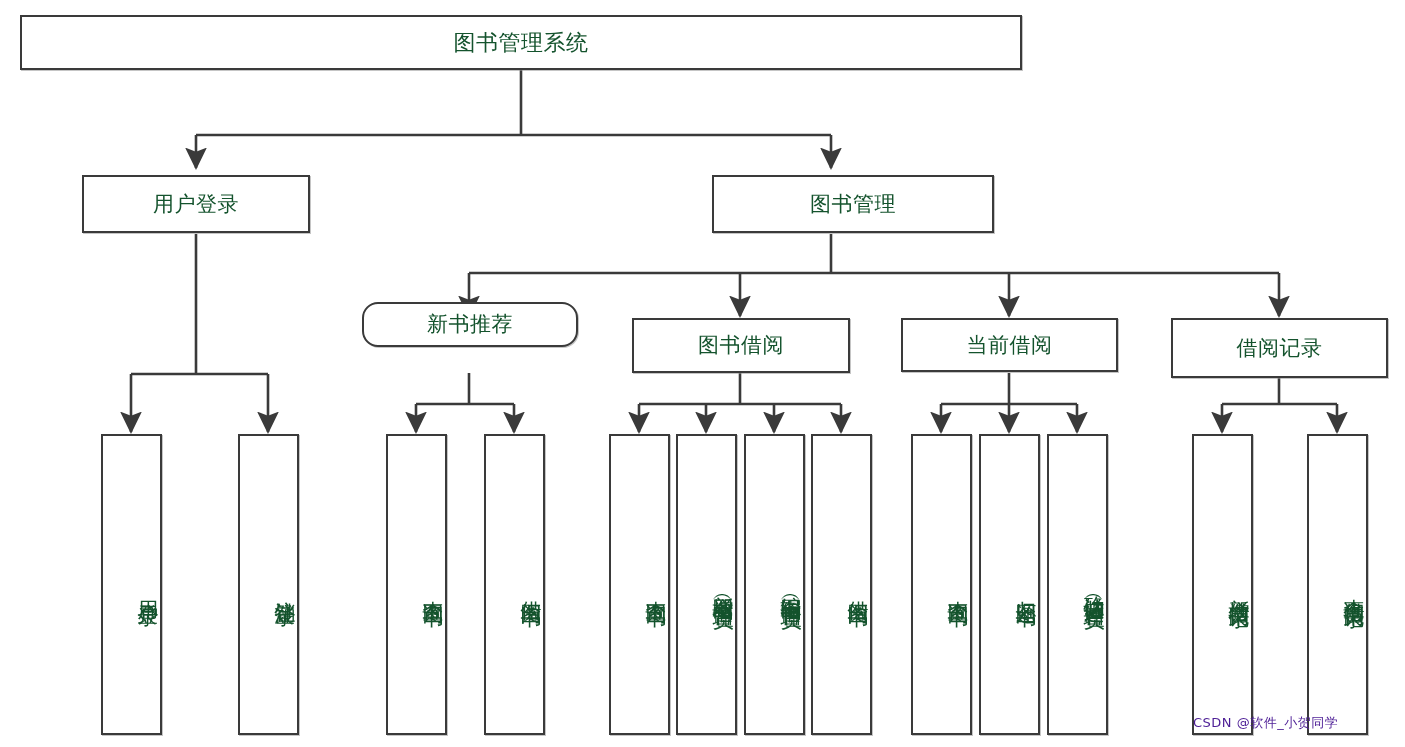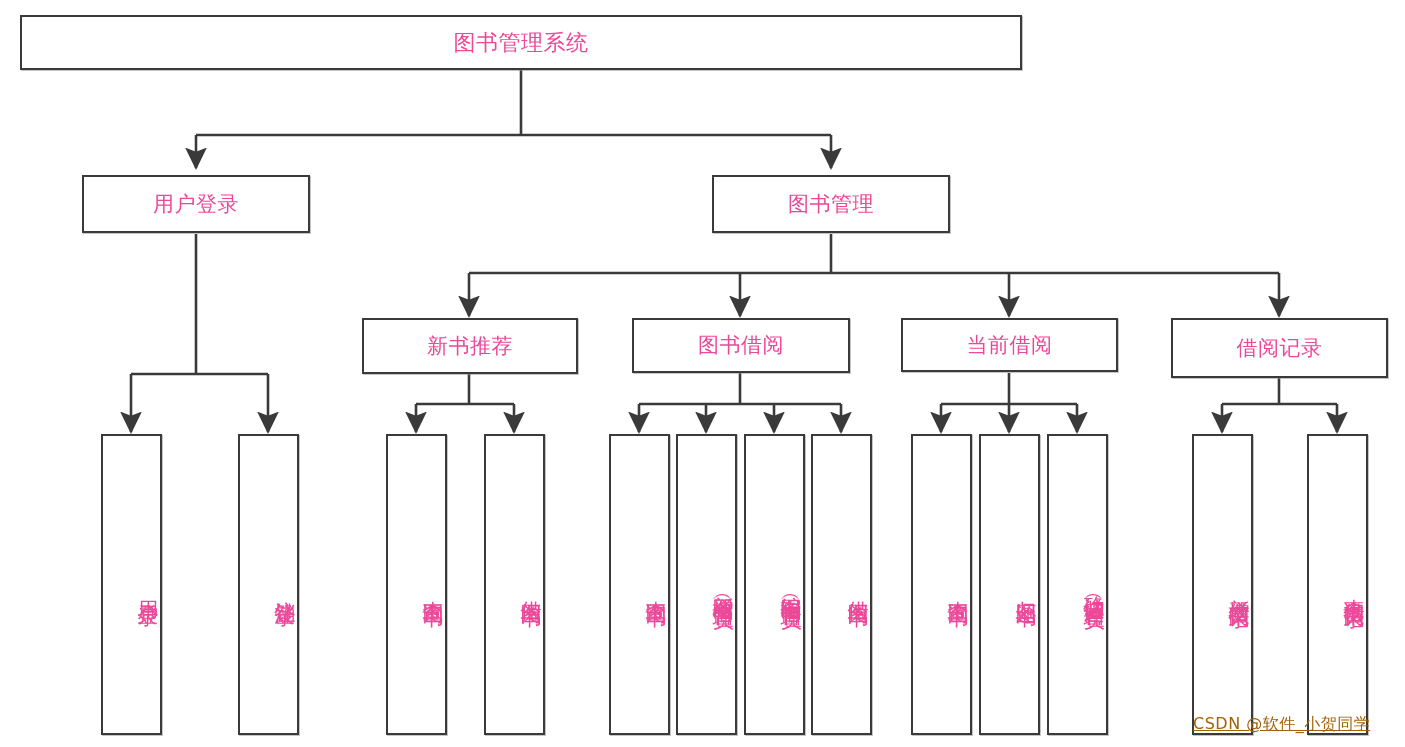--- a/index.html
+++ b/index.html
@@ -27,21 +27,21 @@
     pointer-events: none;
   }
   .node {
     position: absolute;
     box-sizing: border-box;
     background: #ffffff;
     border: 2px solid #3a3a3a;
     display: flex;
     align-items: center;
     justify-content: center;
-    color: #ec4899;
+    color: #14532d;
     line-height: 1.16;
     text-align: center;
     box-shadow: 1px 1px 0 rgba(150,150,150,0.55);
   }
   .node.horiz {
     font-size: 21px;
     letter-spacing: 0.5px;
   }
   .node.root {
     font-size: 22px;
@@ -55,25 +55,24 @@
     padding-top: 6px;
     letter-spacing: 2px;
   }
   .node.vert > span {
     display: block;
     writing-mode: vertical-rl;
     text-orientation: upright;
   }
   .watermark {
     position: absolute;
-    font-size: 16px;
-    color: #a16207;
+    font-size: 13px;
+    color: #4c1d95;
     white-space: nowrap;
     letter-spacing: 0.5px;
-    text-decoration: underline;
   }
 </style>
 </head>
 <body>
 
 <div id="canvas">
 
   <svg id="edges" viewBox="0 0 1405 747" xmlns="http://www.w3.org/2000/svg">
     <defs>
       <marker id="arrow" viewBox="0 0 12 12" refX="10.5" refY="6" markerWidth="9" markerHeight="9" orient="auto-start-reverse">
@@ -124,25 +123,25 @@
     </g>
   </svg>
 
   <div class="node root horiz" style="left:20px; top:15px; width:1002px; height:55px;">
     <span>图书管理系统</span>
   </div>
 
   <div class="node horiz" style="left:82px; top:175px; width:228px; height:58px;">
     <span>用户登录</span>
   </div>
-  <div class="node horiz" style="left:712px; top:175px; width:238px; height:58px;">
+  <div class="node horiz" style="left:712px; top:175px; width:282px; height:58px;">
     <span>图书管理</span>
   </div>
 
-  <div class="node horiz" style="left:362px; top:318px; width:216px; height:56px;">
+  <div class="node horiz" style="left:362px; top:302px; width:216px; height:45px;border-radius:16px;">
     <span>新书推荐</span>
   </div>
   <div class="node horiz" style="left:632px; top:318px; width:218px; height:55px;">
     <span>图书借阅</span>
   </div>
   <div class="node horiz" style="left:901px; top:318px; width:217px; height:54px;">
     <span>当前借阅</span>
   </div>
   <div class="node horiz" style="left:1171px; top:318px; width:217px; height:60px;">
     <span>借阅记录</span>

